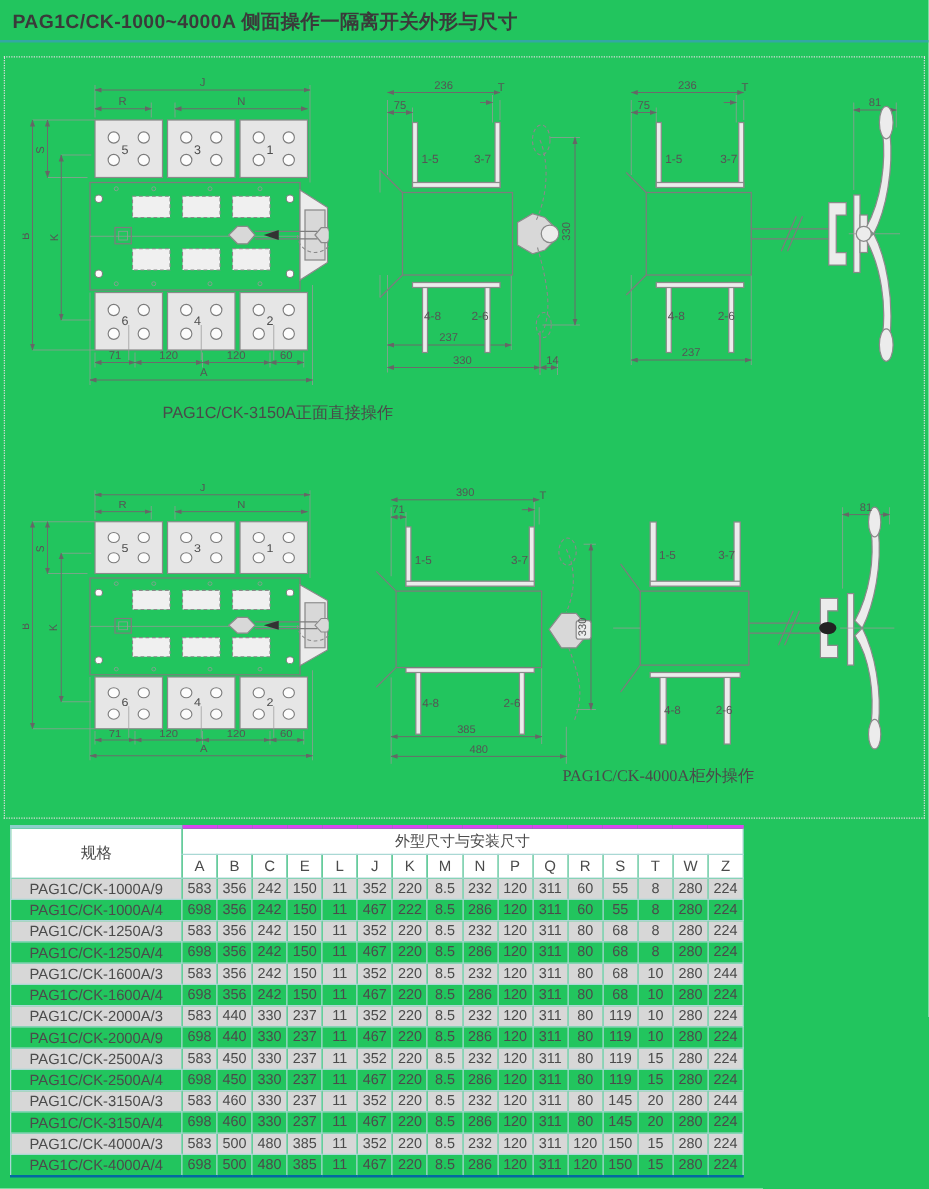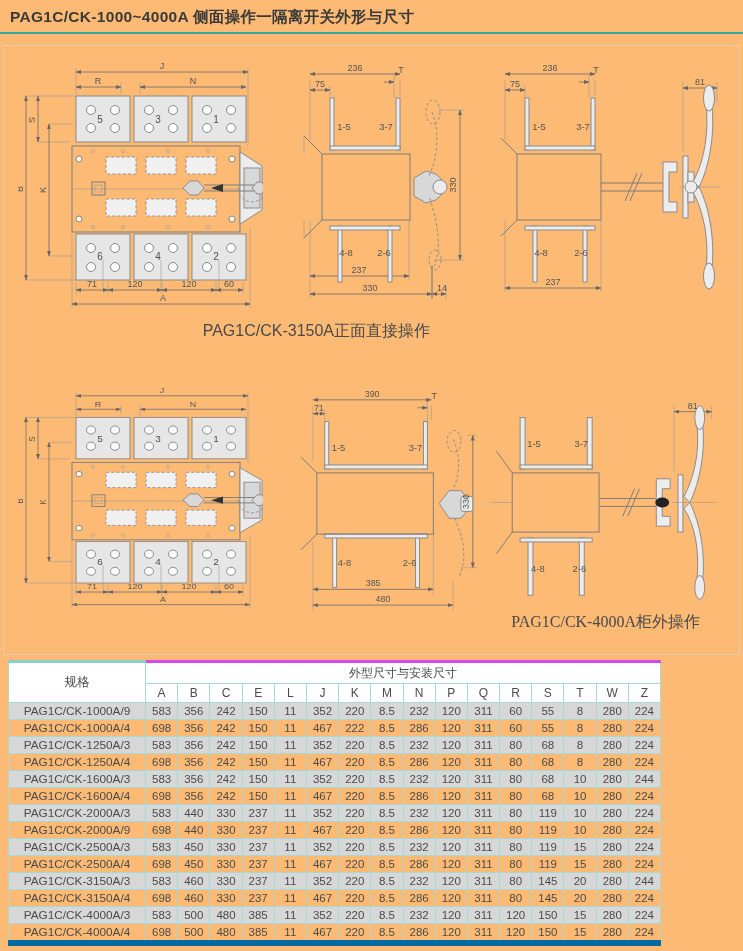--- a/index.html
+++ b/index.html
@@ -1,50 +1,50 @@
 <!DOCTYPE html>
 <html><head>
 <meta charset="utf-8">
 <style>
   html,body{margin:0;padding:0;background:#fff;}
-  #page{position:relative;width:743px;height:951px;background:#fdba74;overflow:hidden;
+  #page{position:relative;width:743px;height:951px;background:#22c55e;overflow:hidden;
         font-family:"Liberation Sans","DejaVu Sans",sans-serif;color:#3b3b3b;}
   .title{position:absolute;left:10px;top:7px;font-size:15.5px;font-weight:700;letter-spacing:.3px;color:#3a3a3a;}
   .rule{position:absolute;left:0;top:32px;width:743px;height:2px;background:#33a8a3;}
   .panel{position:absolute;left:3px;top:45px;width:735px;height:608px;border:1px dotted #dcdcdc;}
-  .caption{position:absolute;font-size:16px;color:#4a4a4a;text-align:right;}
+  .caption{position:absolute;font-size:13px;color:#4a4a4a;text-align:left;}
   .cap-r1l{left:130px;top:321px;width:300px;}
   .cap-r1r{left:450px;top:321px;width:250px;}
   .cap-r2l{left:130px;top:612px;width:300px;}
   .cap-r2r{left:450px;top:612px;width:250px;font-family:Liberation Serif, serif;}
   .drw{position:absolute;}
   svg text{font-family:"Liberation Sans","DejaVu Sans",sans-serif;font-size:9px;fill:#555;}
   svg text.num{font-size:10px;fill:#4d4d4d;}
   svg text.conn{font-size:9.5px;}
   .ln{stroke:#7d7d7d;stroke-width:1;fill:none;}
   .thin{stroke:#9a9a9a;stroke-width:.6;fill:none;}
   .dim{stroke:#6b6b6b;stroke-width:.8;fill:none;}
   .pad{fill:#e6e6e6;stroke:#8a8a8a;stroke-width:1;}
   .hole{fill:#fcfcfc;stroke:#7d7d7d;stroke-width:.9;}
   .gray{fill:#d8d8d8;stroke:#8a8a8a;stroke-width:1;}
   .lt{fill:#ececec;stroke:#8a8a8a;stroke-width:1;}
   .dash{stroke:#8a8a8a;stroke-width:.9;fill:none;stroke-dasharray:3 2.2;}
   .dashf{stroke:#8a8a8a;stroke-width:.9;fill:#f0f0f0;stroke-dasharray:3 2.2;}
   
   .tblwrap{position:absolute;left:8px;top:660px;width:727px;}
-  table{border-collapse:collapse;width:653px;table-layout:fixed;}
+  table{border-collapse:collapse;width:587px;table-layout:fixed;}
   th,td{border:1px solid #a9d8d4;text-align:center;vertical-align:middle;
         font-weight:normal;font-size:11.5px;color:#4b4b4b;padding:0;height:16px;overflow:hidden;white-space:nowrap;}
   thead th{background:#fff;color:#4b4b4b;}
   th.group{height:20px;font-size:12px;border-top:3px solid #d946ef;}
   th.spech{font-size:12.5px;border-top:3px solid #8ccfca;}
   th.col{height:18px;font-size:12px;}
   tr.stripe td{background:#d7d7d7;}
   td.spec{font-size:11.8px;}
-  tbody tr:last-child td{border-bottom:6px solid #0369a1;}
+  tbody tr:last-child td{border-bottom:2px solid #0369a1;}
 </style>
 </head>
 <body>
 
 <div id="page">
 
   <div class="title">PAG1C/CK-1000~4000A 侧面操作一隔离开关外形与尺寸</div>
   <div class="rule"></div>
   <div class="panel"></div>
 

